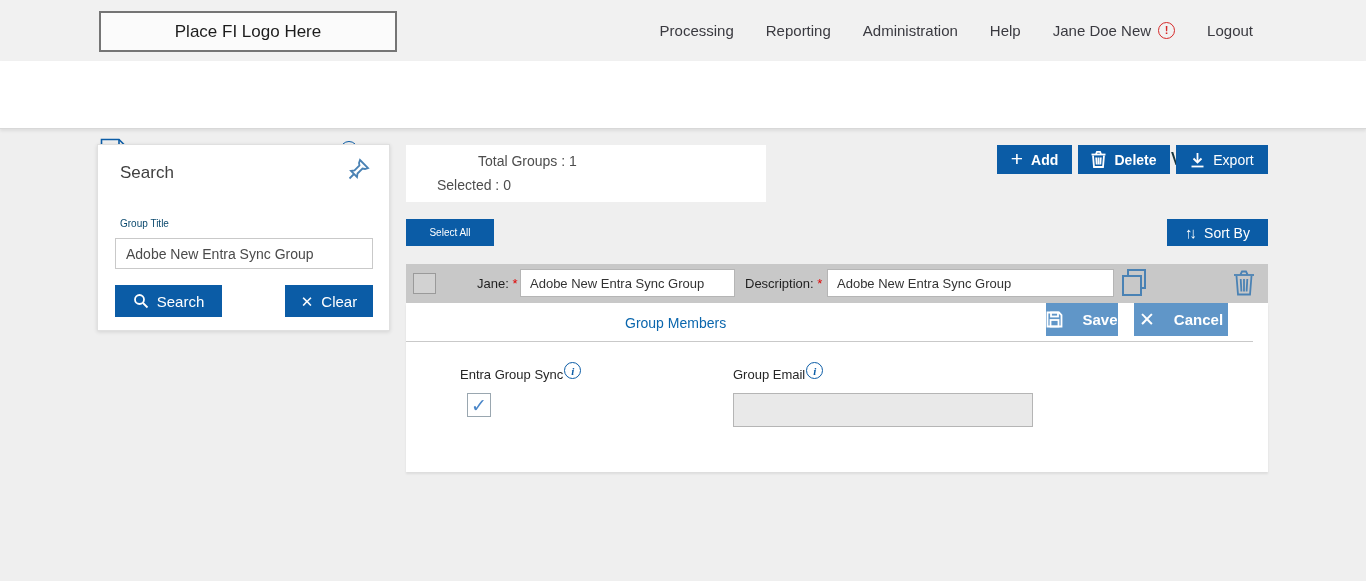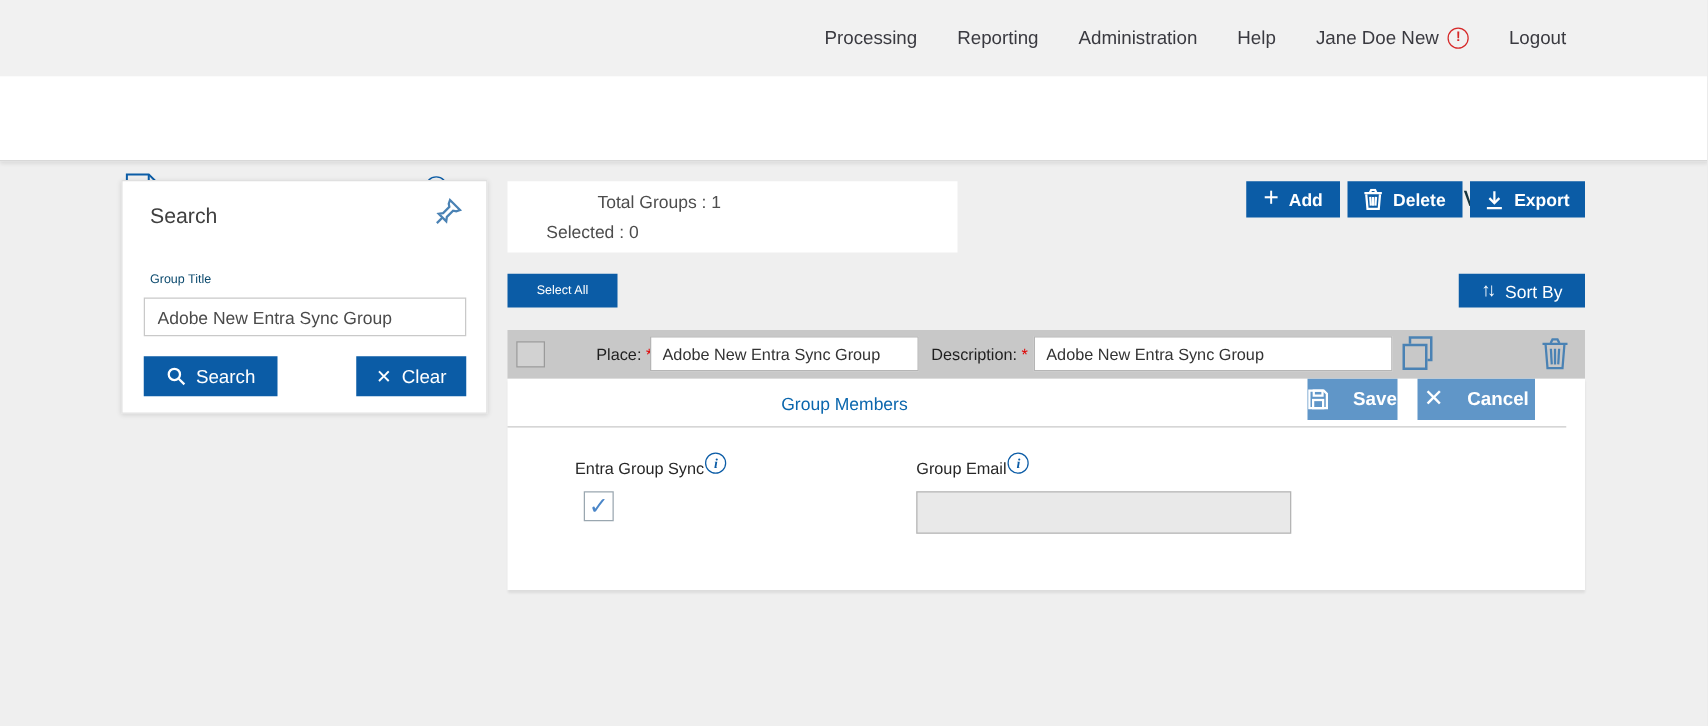--- a/index.html
+++ b/index.html
@@ -44,21 +44,21 @@
   .search-card .btn-search { position:absolute; left:17px; top:140px; width:107px; height:32px; }
   .search-card .btn-clear  { position:absolute; left:187px; top:140px; width:88px; height:32px; }
 
   
   .summary-box { position:absolute; left:406px; top:145px; width:360px; height:57px; background:#fff; }
   .summary-line { position:absolute; left:31px; font-size:14px; color:#4d4d4d; }
   .summary-line.l1 { top:8px;margin-left:41px; } .summary-line.l2 { top:32px; }
 
   .btn-add    { position:absolute; left:997px;  top:145px; width:75px; height:29px; font-size:14px; font-weight:bold; }
   .btn-delete { position:absolute; left:1078px; top:145px; width:92px; height:29px; font-size:14px; font-weight:bold; }
-  .btn-export { position:absolute; left:1176px; top:145px; width:92px; height:29px; font-size:14px; font-weight:bold; }
+  .btn-export { position:absolute; left:1176px; top:145px; width:92px; height:29px; font-size:14px; font-weight:normal; }
   .btn-selectall { position:absolute; left:406px; top:219px; width:88px; height:27px; font-size:10px; }
   .btn-sortby { position:absolute; left:1167px; top:219px; width:101px; height:27px; font-size:14px; }
   .icon-white { color:#fff; line-height:1; }
   .plus-glyph { font-size:21px; font-weight:300; margin-top:-2px; }
   .x-glyph { font-size:15px; font-weight:300; }
   .sort-glyph { font-size:15px; letter-spacing:-3px; margin-right:2px; }
 
   
   .group-row { position:absolute; left:406px; top:264px; width:862px; height:39px; background:#c8c8c8; }
   .row-checkbox { position:absolute; left:7px; top:9px; width:23px; height:21px; background:#d2d2d2;
@@ -102,20 +102,23 @@
   svg .stroke-blue { stroke:#0b5ca6; fill:none; stroke-width:1.6; }
   svg .stroke-steel { stroke:#4a82b4; fill:none; stroke-width:1.8; }
   svg .stroke-white { stroke:#ffffff; fill:none; stroke-width:1.8; }
 </style>
 </head>
 <body>
 
 <div class="screen">
 
   <div class="topbar">
+    <div class="logo-box">
+      <span>Place FI Logo Here</span>
+    </div>
     <div class="topnav">
       <span class="nav-item">
           <span>Processing</span>
         </span>
       <span class="nav-item">
           <span>Reporting</span>
         </span>
       <span class="nav-item">
           <span>Administration</span>
         </span>
@@ -196,21 +199,21 @@
     <span>Select All</span>
   </button>
   <button class="btn-blue btn-sortby">
     <span class="icon-white sort-glyph">↑↓</span>
     <span>Sort By</span>
   </button>
 
   <div class="group-row">
     <div class="row-checkbox"></div>
     <div class="row-label lbl-title">
-      <span>Place:</span>
+      <span>Jane:</span>
       <span class="req">*</span>
     </div>
     <input class="text inp-title" type="text" value="Adobe New Entra Sync Group" style="">
     <div class="row-label lbl-desc">
       <span>Description:</span>
       <span class="req">*</span>
     </div>
     <input class="text inp-desc" type="text" value="Adobe New Entra Sync Group" style="">
     <div class="copy-icon">
       <div class="copy-back"></div>

